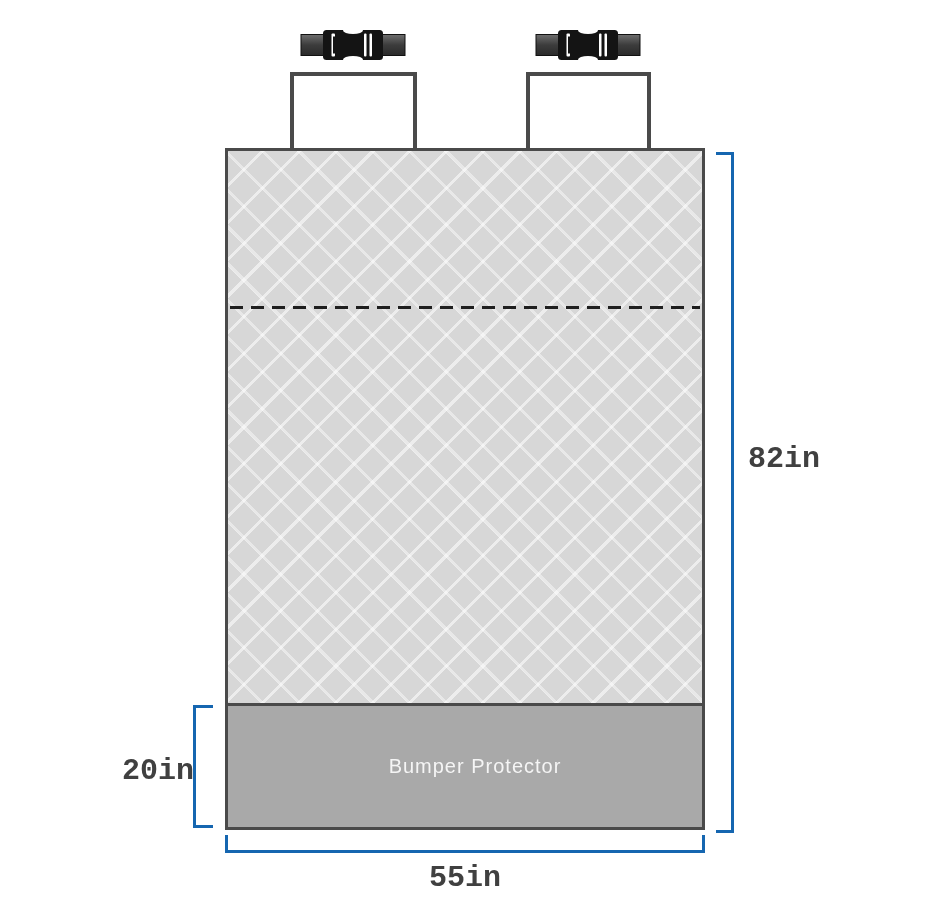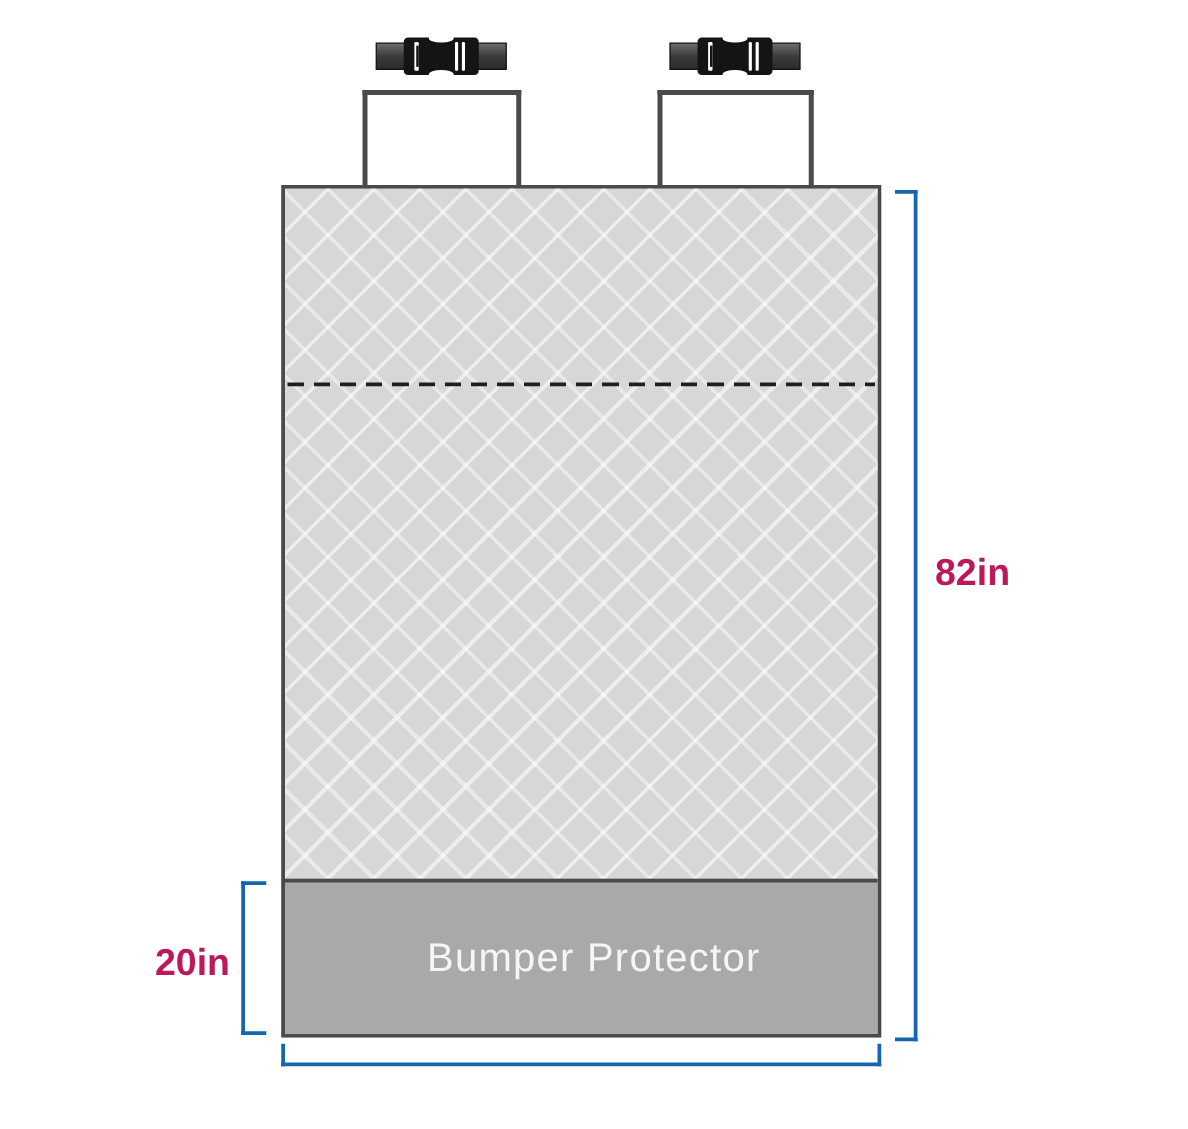--- a/index.html
+++ b/index.html
@@ -51,21 +51,21 @@
   }
   .bumper-section {
     position:relative;
     width:100%; height:124px;
     background:#a9a9a9;
     border-top:3px solid #4a4a4a;
     display:flex; align-items:center; justify-content:center;
   }
   .bumper-label {
     color:#f5f5f5;
-    font-size:32px;
+    font-size:20px;
     letter-spacing:1px;
     margin-left:20px;
   }
 
   
   .dim { position:absolute; border:0 solid #1566b0; }
   .bracket-height {            
     left:716px; top:152px; width:18px; height:681px;
     border-top-width:3px; border-right-width:3px; border-bottom-width:3px;
   }
@@ -73,24 +73,25 @@
     left:193px; top:705px; width:20px; height:123px;
     border-top-width:3px; border-left-width:3px; border-bottom-width:3px;
   }
   .bracket-width {             
     left:225px; top:835px; width:480px; height:18px;
     border-left-width:3px; border-bottom-width:3px; border-right-width:3px;
   }
 
   .dim-label {
     position:absolute;
-    color:#be185d;
+    color:#404040;
     font-size:30px;
     font-weight:bold;
     white-space:nowrap;
+    font-family:Liberation Mono, monospace;
   }
   .dim-label.h82 { left:748px; top:442px; }
   .dim-label.d20 { left:122px; top:754px; width:62px; text-align:right; }
   .dim-label.w55 { left:225px; top:861px; width:480px; text-align:center; }
 </style>
 </head>
 <body>
 
 <div class="canvas">
 
@@ -139,14 +140,15 @@
       <span class="bumper-label">Bumper Protector</span>
     </div>
   </div>
 
   <div class="dim bracket-height"></div>
   <div class="dim bracket-bumper"></div>
   <div class="dim bracket-width"></div>
 
   <span class="dim-label h82">82in</span>
   <span class="dim-label d20">20in</span>
+  <span class="dim-label w55">55in</span>
 
 </div>
 
 </body></html>

